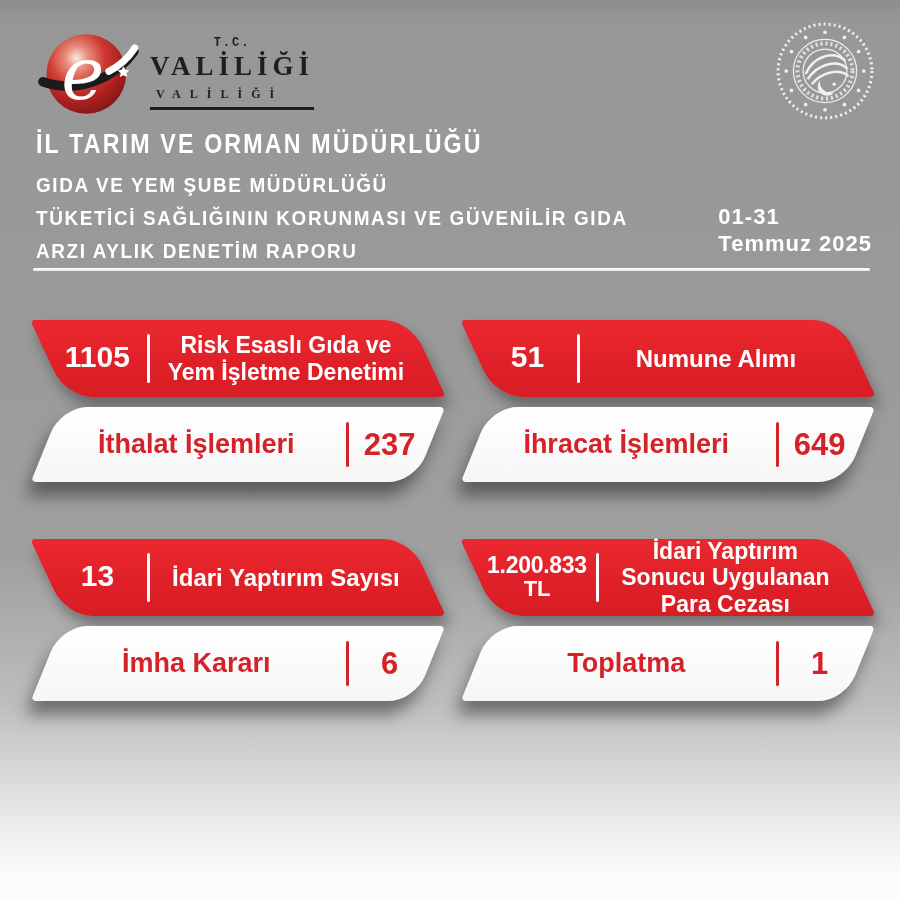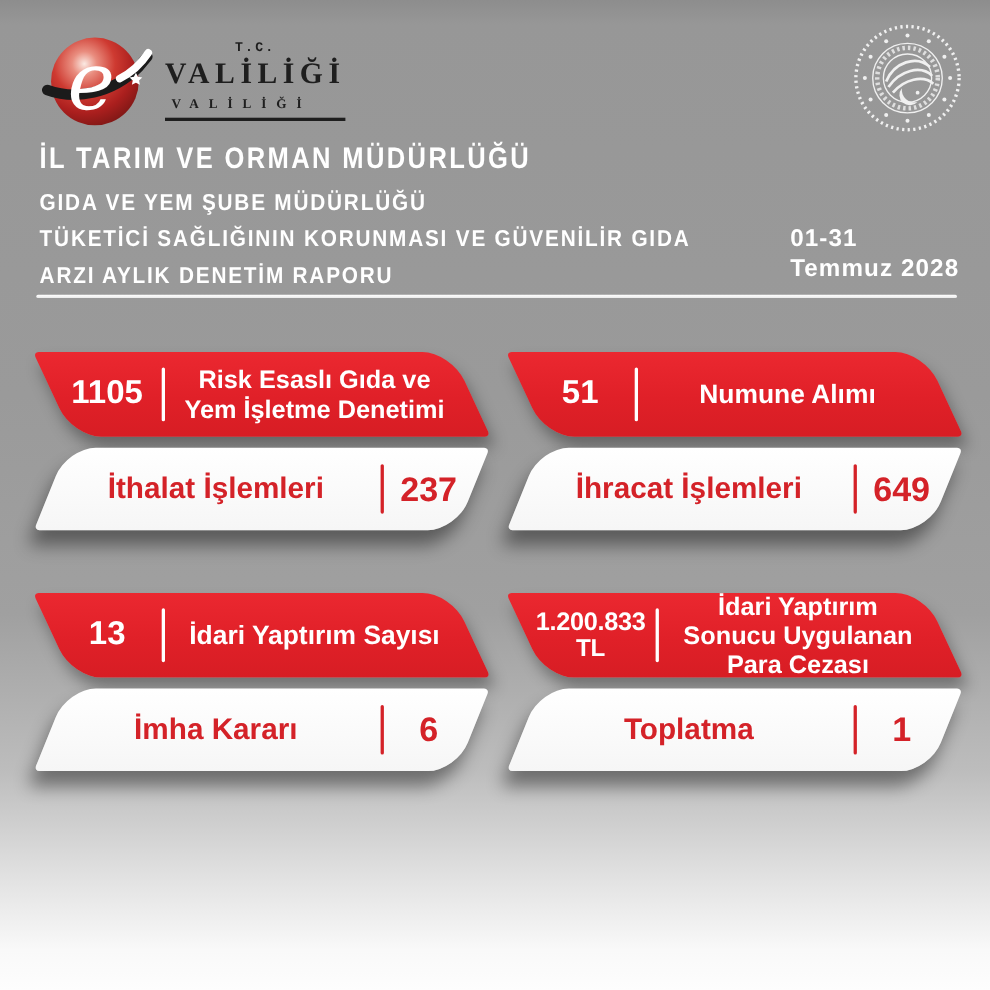--- a/index.html
+++ b/index.html
@@ -134,21 +134,21 @@
     </g>
   </svg>
 
   <div class="titles">
     <span class="title-line t1">İL TARIM VE ORMAN MÜDÜRLÜĞÜ</span>
     <span class="title-line t2">GIDA VE YEM ŞUBE MÜDÜRLÜĞÜ</span>
     <span class="title-line t3">TÜKETİCİ SAĞLIĞININ KORUNMASI VE GÜVENİLİR GIDA</span>
     <span class="title-line t4">ARZI AYLIK DENETİM RAPORU</span>
     <div class="date-block">
       <div>01-31</div>
-      <div>Temmuz 2028</div>
+      <div>Temmuz 2025</div>
     </div>
   </div>
   <div class="header-divider"></div>
 
   <div class="cards">
 
     <div class="card-col">
       <div class="banner banner-red">
         <div class="inner">
           <div class="red-value">

